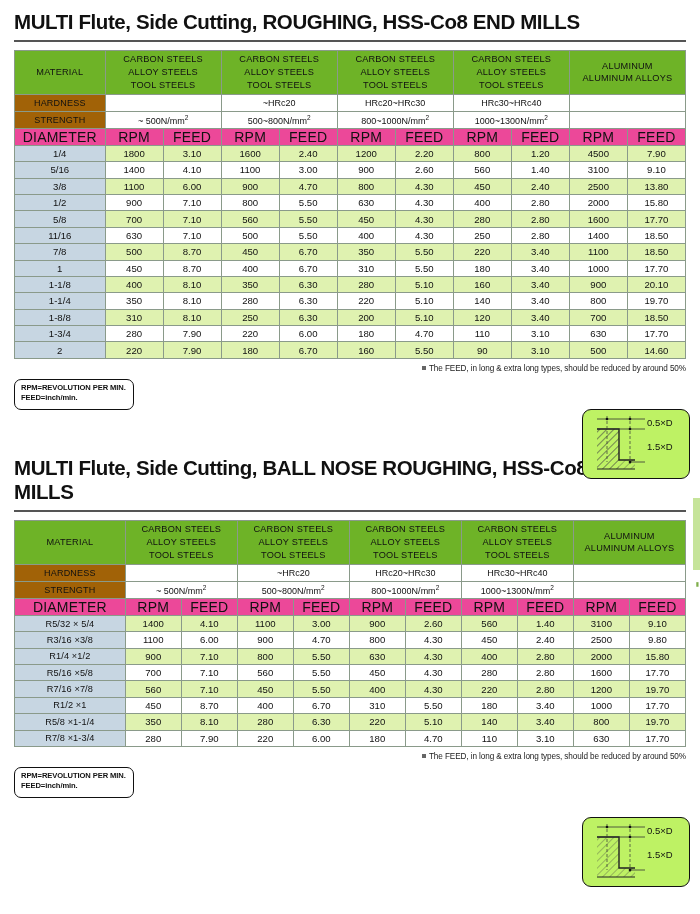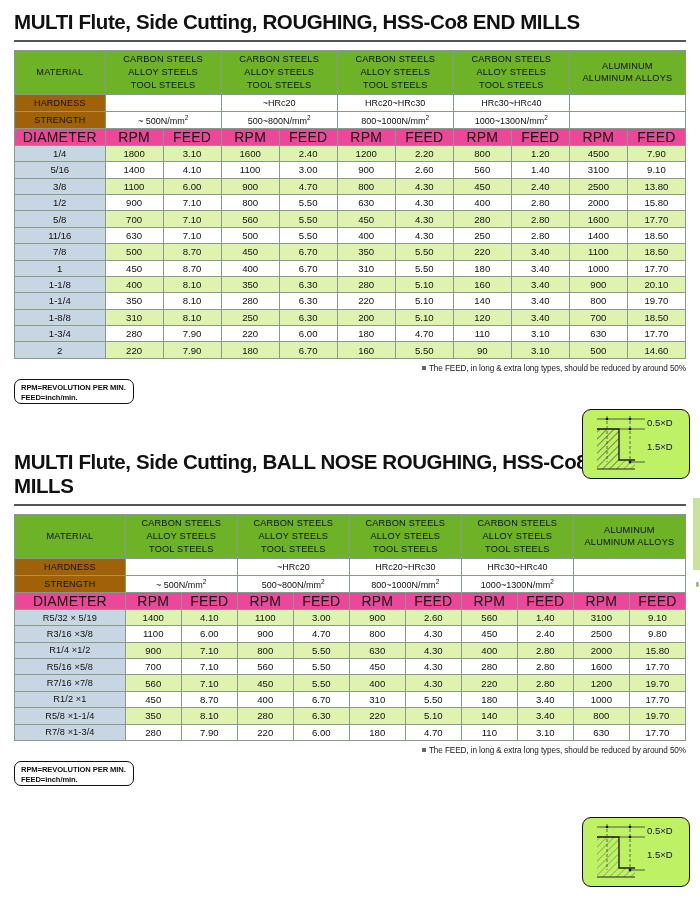--- a/index.html
+++ b/index.html
@@ -110,21 +110,21 @@
     display: inline-block;
     width: 4px; height: 4px;
     background: #666666;
     margin-right: 3px;
     vertical-align: 1px;
   }
   .legend-box {
     display: inline-block;
     border: 1.6px solid #111111;
     border-radius: 7px;
-    padding: 3px 7px 1px 6px;
+    padding: 3px 7px 7px 6px;
     margin-top: 6px;
     line-height: 1.28;
     font-size: 7.6px;
     font-weight: bold;
     color: #111111;
     letter-spacing: -0.1px;
   }
 
   
   .diagram {
@@ -550,21 +550,21 @@
           <td class="hdr-sub">RPM</td>
           <td class="hdr-sub">FEED</td>
           <td class="hdr-sub">RPM</td>
           <td class="hdr-sub">FEED</td>
           <td class="hdr-sub">RPM</td>
           <td class="hdr-sub">FEED</td>
         </tr>
       </thead>
       <tbody id="tbody-1">
           <tr class="alt">
-            <td class="dia wide">R5/32 × 5/19</td>
+            <td class="dia wide">R5/32 × 5/4</td>
             <td class="num">1400</td>
             <td class="num">4.10</td>
             <td class="num">1100</td>
             <td class="num">3.00</td>
             <td class="num">900</td>
             <td class="num">2.60</td>
             <td class="num">560</td>
             <td class="num">1.40</td>
             <td class="num">3100</td>
             <td class="num">9.10</td>

